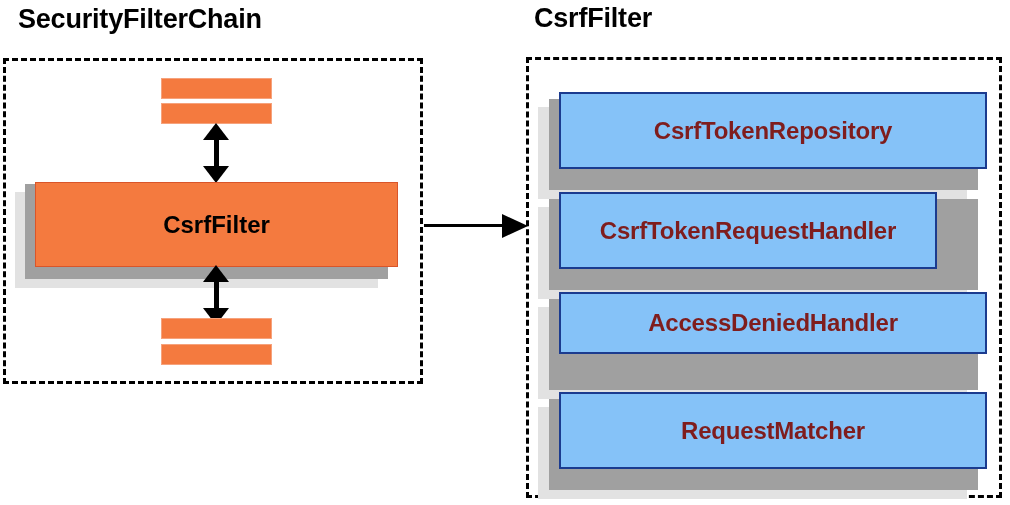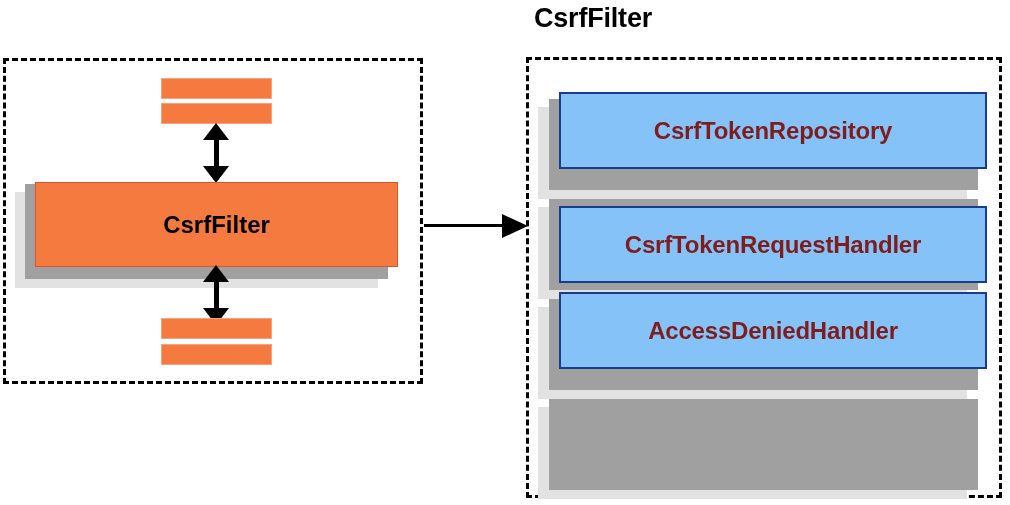--- a/index.html
+++ b/index.html
@@ -112,20 +112,21 @@
     border-top: 12px solid transparent;
     border-bottom: 12px solid transparent;
     border-left: 26px solid #000000;
   }
 </style>
 </head>
 <body>
 
 <div id="canvas">
 
+  <div class="panel-title" id="title-left">SecurityFilterChain</div>
 
   <div class="panel-title" id="title-right">CsrfFilter</div>
 
   <div class="dashed-panel" id="panel-left"></div>
 
   <div class="orange-bar" style="left:161px; top:78px; width:111px; height:21px;"></div>
   <div class="orange-bar" style="left:161px; top:103px; width:111px; height:21px;"></div>
 
   <div class="v-arrow" style="left:203px; top:123px; height:60px;">
     <div class="head-up"></div>
@@ -156,26 +157,29 @@
   <div class="dashed-panel" id="panel-right"></div>
 
   <div class="shadow-far" style="left:538px; top:107px; width:429px; height:92px;"></div>
   <div class="shadow-near" style="left:549px; top:99px; width:429px; height:91px;"></div>
   <div class="blue-box" style="left:559px; top:92px; width:428px; height:77px;">
     <span>CsrfTokenRepository</span>
   </div>
 
   <div class="shadow-far" style="left:538px; top:207px; width:429px; height:92px;"></div>
   <div class="shadow-near" style="left:549px; top:199px; width:429px; height:91px;"></div>
-  <div class="blue-box" style="left:559px; top:192px; width:428px; height:77px;margin-top:14px;">
+  <div class="blue-box" style="left:559px; top:192px; width:378px; height:77px;">
     <span>CsrfTokenRequestHandler</span>
   </div>
 
   <div class="shadow-far" style="left:538px; top:307px; width:429px; height:92px;"></div>
   <div class="shadow-near" style="left:549px; top:299px; width:429px; height:91px;"></div>
-  <div class="blue-box" style="left:559px; top:292px; width:428px; height:77px;">
+  <div class="blue-box" style="left:559px; top:292px; width:428px; height:62px;">
     <span>AccessDeniedHandler</span>
   </div>
 
   <div class="shadow-far" style="left:538px; top:407px; width:429px; height:92px;"></div>
   <div class="shadow-near" style="left:549px; top:399px; width:429px; height:91px;"></div>
+  <div class="blue-box" style="left:559px; top:392px; width:428px; height:77px;">
+    <span>RequestMatcher</span>
+  </div>
 
 </div>
 
 </body></html>

